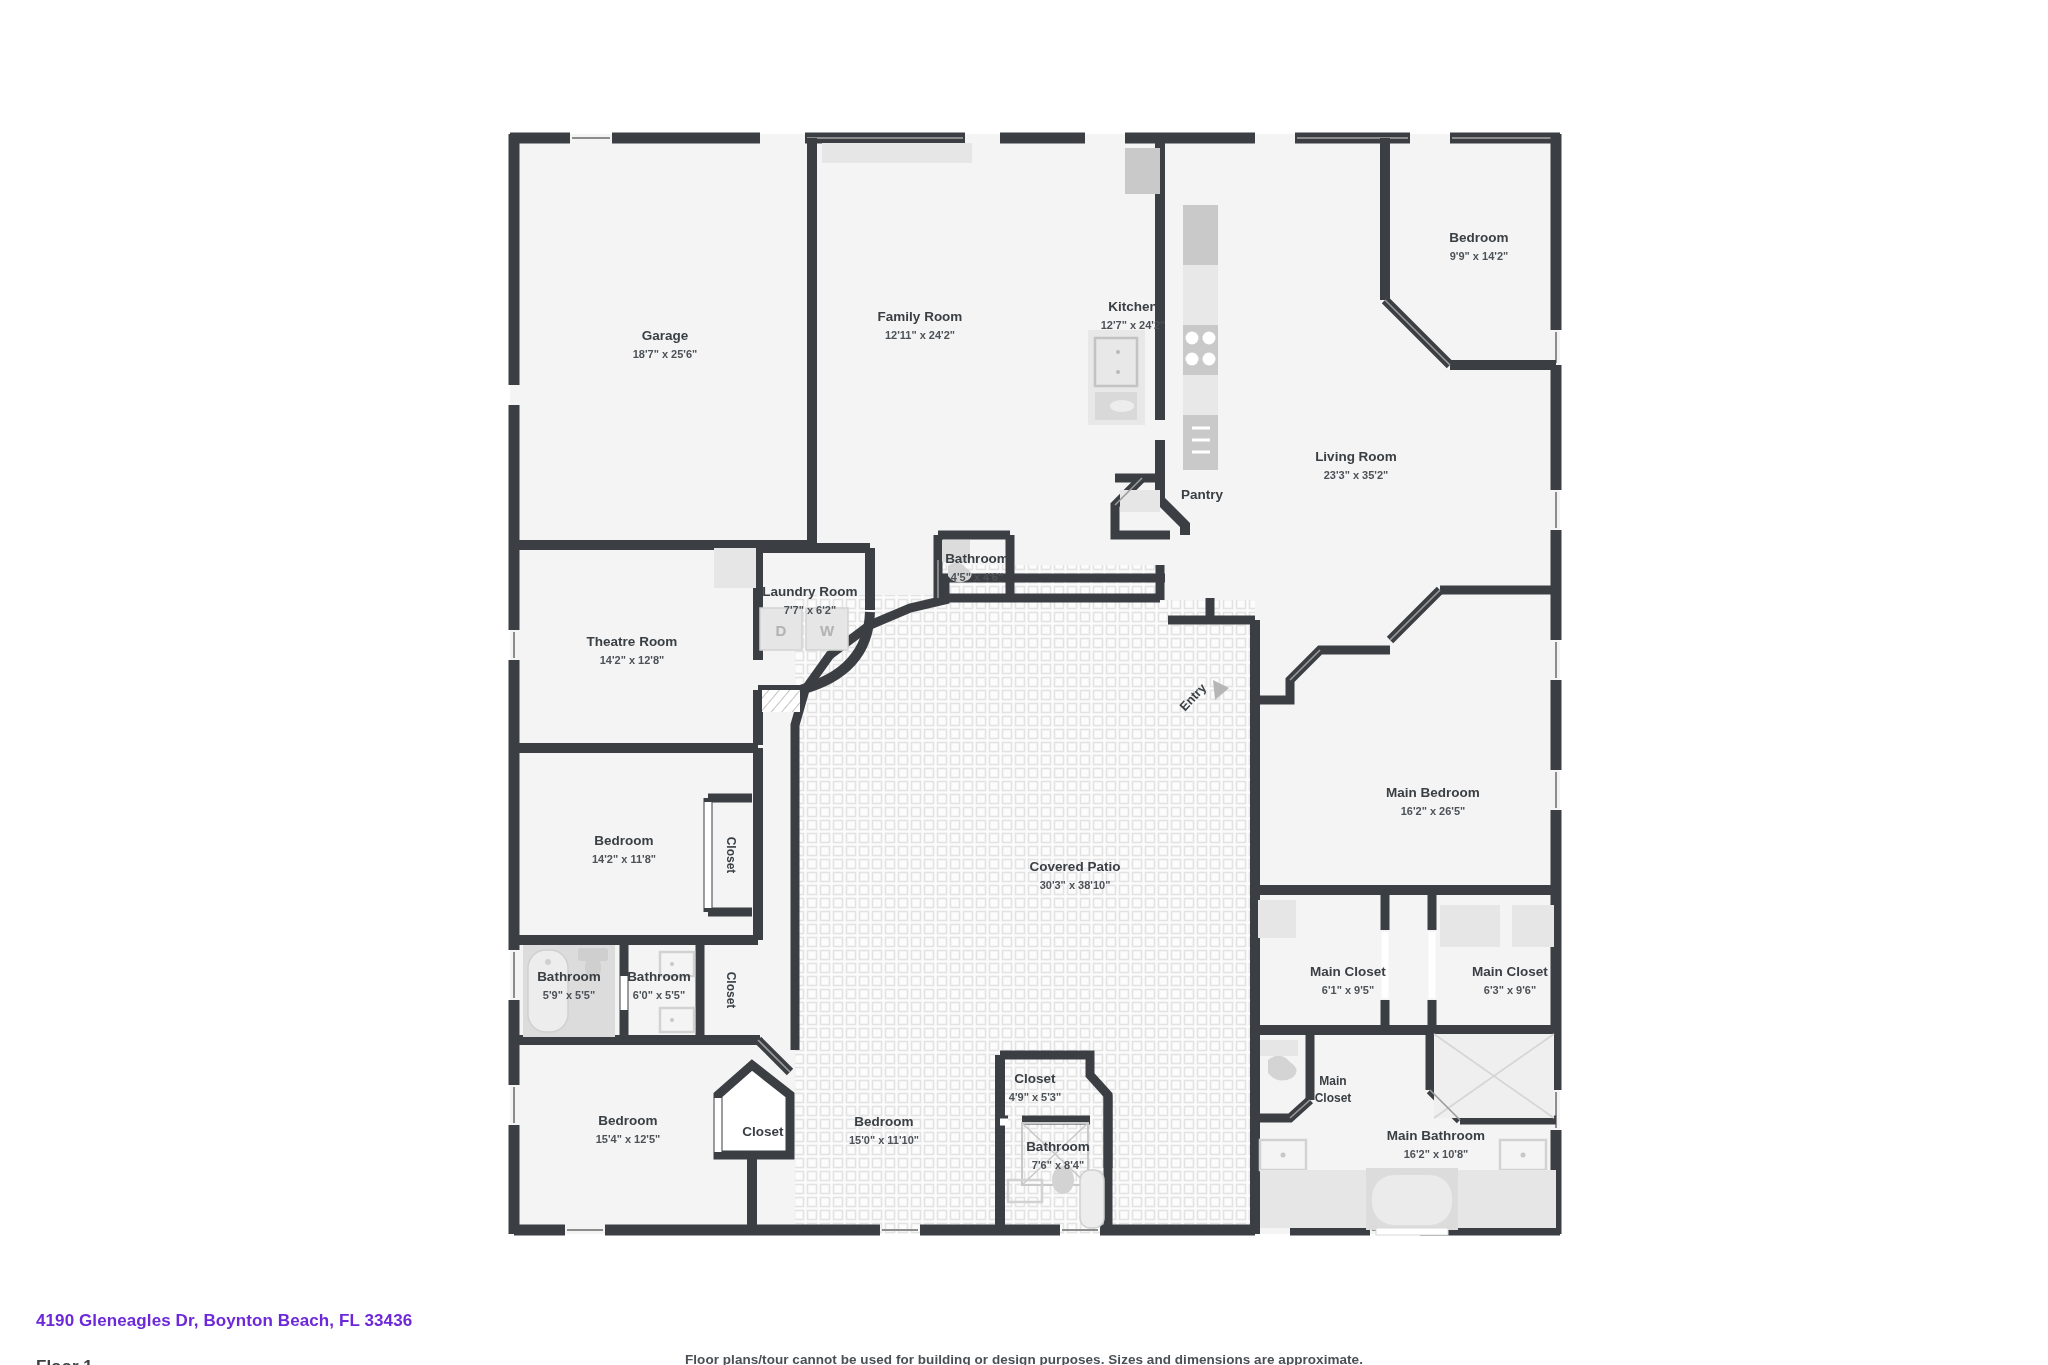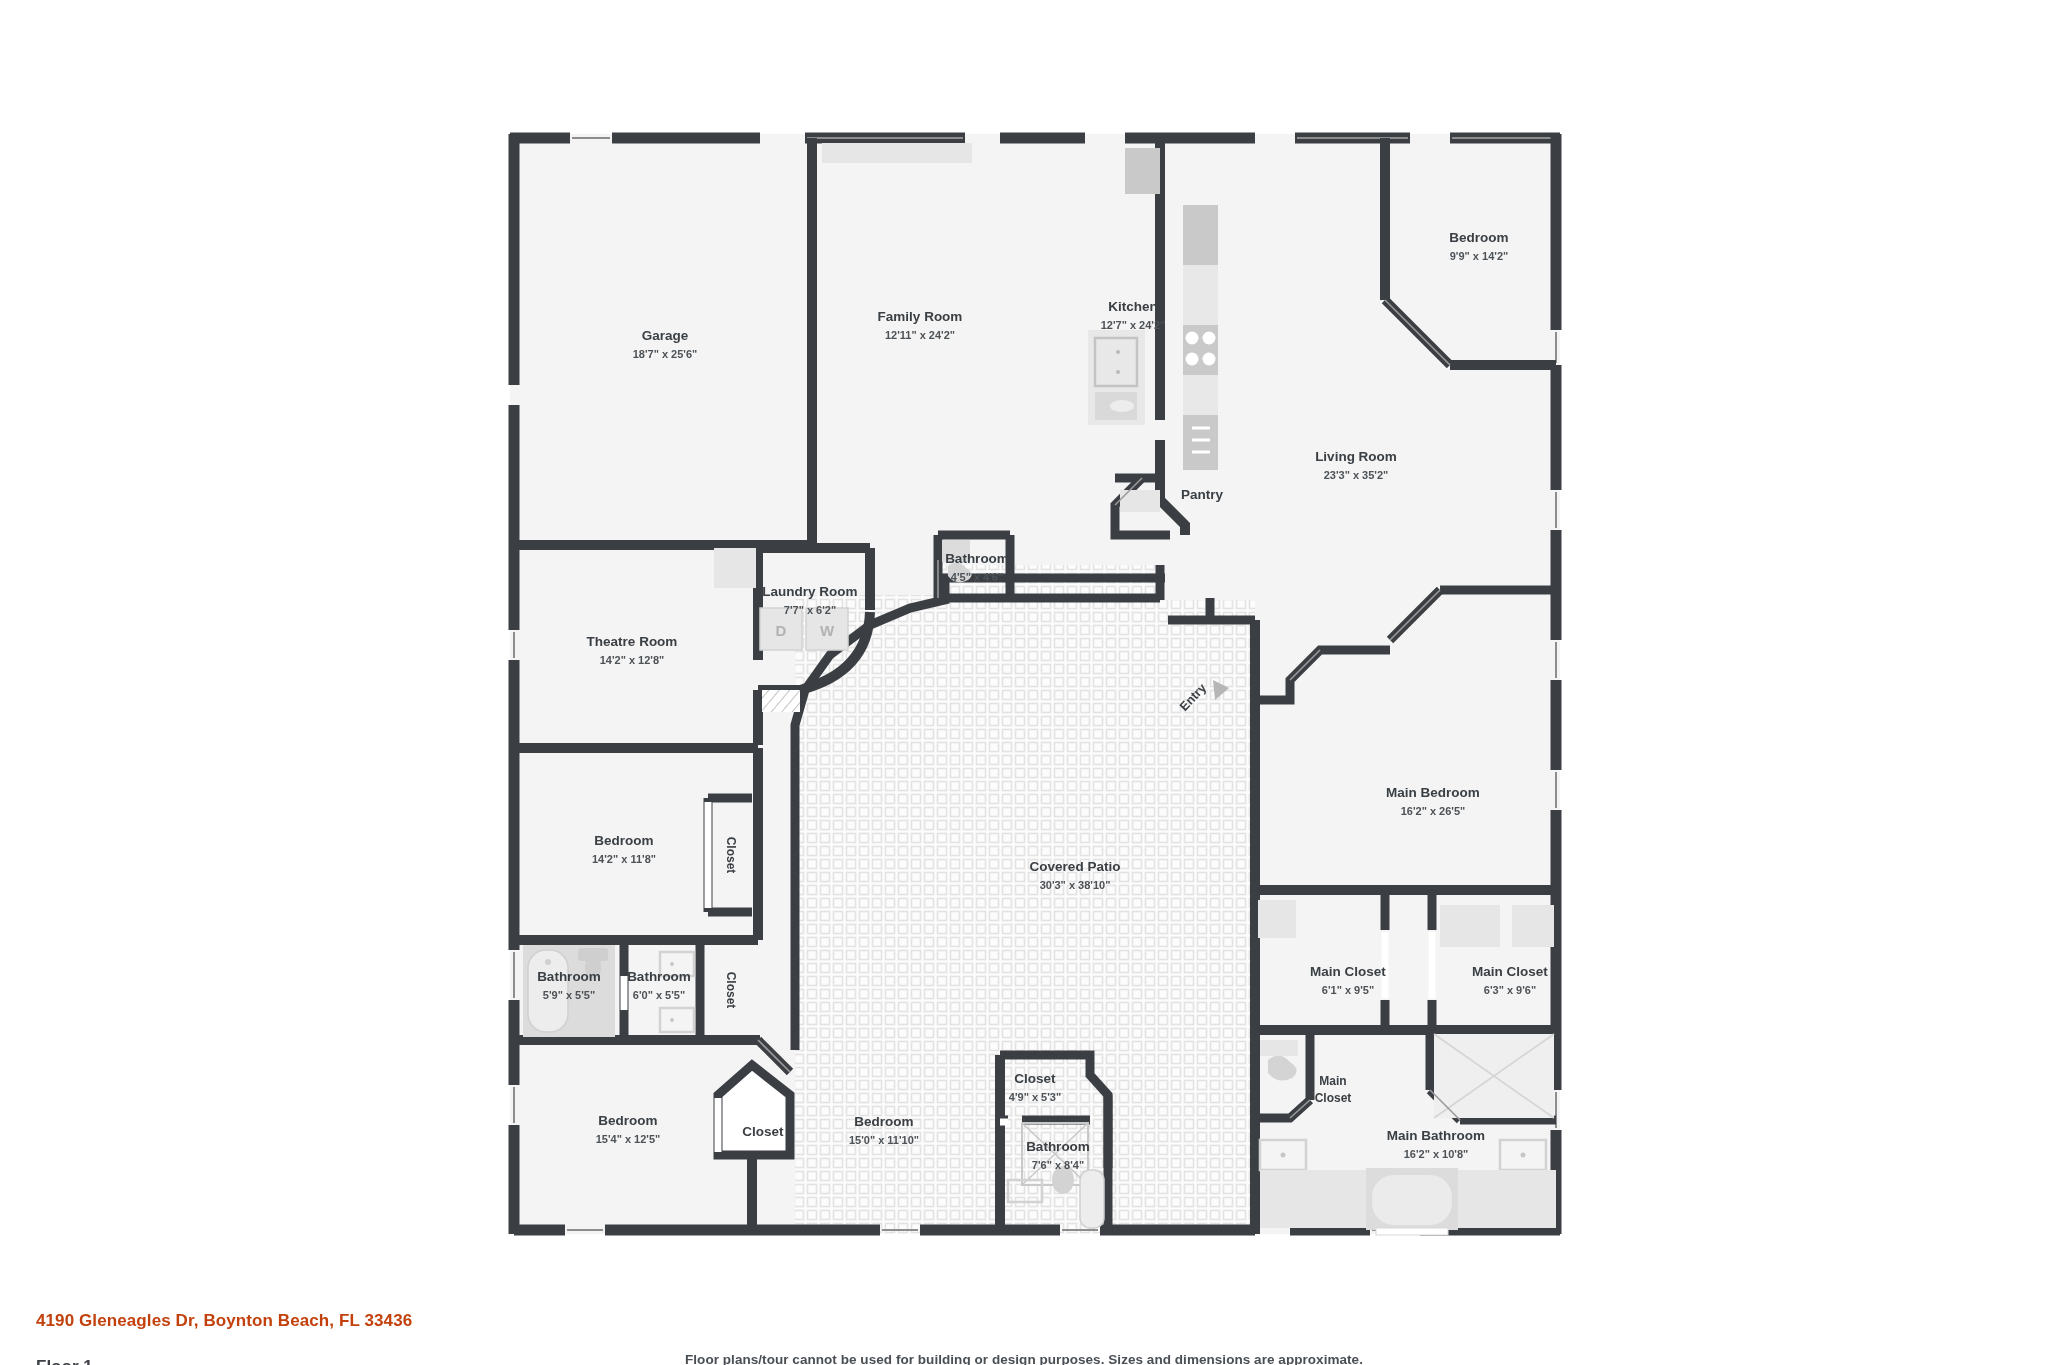--- a/index.html
+++ b/index.html
@@ -3,21 +3,21 @@
 <meta charset="utf-8">
 <style>
   html,body{margin:0;padding:0;background:#ffffff;}
   body{
     width:2048px;height:1365px;position:relative;overflow:hidden;
     font-family:"Liberation Sans","DejaVu Sans",sans-serif;
     color:#3a3f44;
   }
   #plan-canvas{position:absolute;left:0;top:0;width:2048px;height:1365px;}
   .footer{position:absolute;left:36px;}
-  .footer-address{top:1311px;font-size:17px;font-weight:bold;color:#c2410c;letter-spacing:.1px;}
+  .footer-address{top:1311px;font-size:17px;font-weight:bold;color:#6d28d9;letter-spacing:.1px;}
   .footer-floor{top:1357px;font-size:17px;font-weight:bold;color:#3d4146;}
   .disclaimer{
     position:absolute;left:0;top:1352px;width:2048px;text-align:center;
     font-size:13.5px;font-weight:bold;color:#4a4f55;letter-spacing:.05px;
   }
   svg text{font-family:"Liberation Sans","DejaVu Sans",sans-serif;}
   .rname{font-size:13.5px;font-weight:bold;fill:#3a3f44;}
   .rdim{font-size:11px;font-weight:bold;fill:#4d5257;}
   .rname-sm{font-size:12px;font-weight:bold;fill:#3a3f44;}
   .entry-lbl{font-size:12.5px;font-weight:bold;fill:#3a3f44;}

